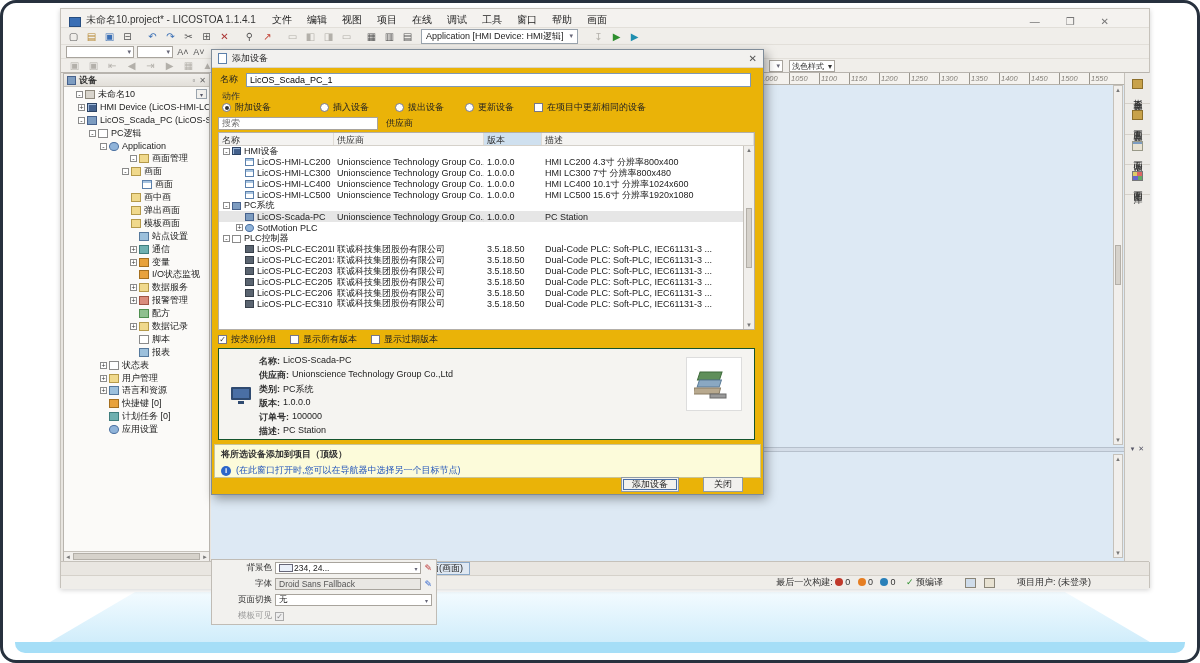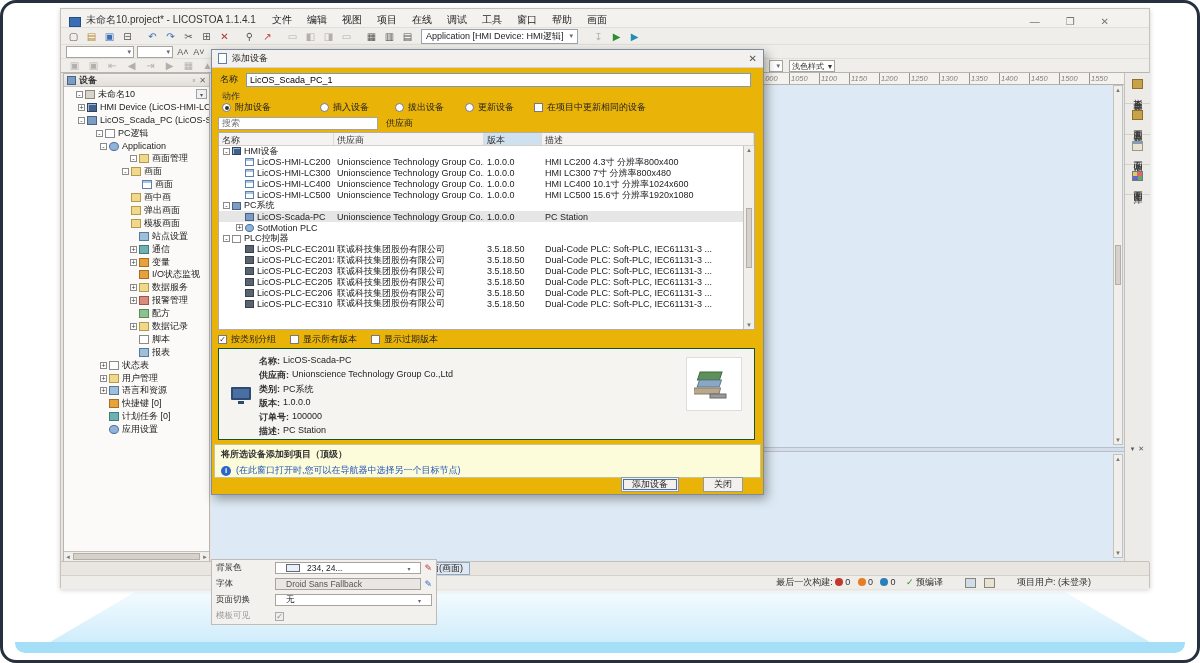--- a/index.html
+++ b/index.html
@@ -49,21 +49,21 @@
 .ic.doc{background:#fff;border-color:#8a8a8a}
 .ic.gear{background:#8fb3d9;border-color:#4a6fa0;border-radius:50%}
 .ic.folder{background:#f0d98c;border-color:#b59a4a}
 .ic.screen{background:#fff;border-color:#5b80ab;box-shadow:inset 0 2px #a8c4e0}
 .ic.blue{background:#9cc0dc;border-color:#55789c}
 .ic.orange{background:#e8a23c;border-color:#a56f1e}
 .ic.green{background:#8fc08f;border-color:#4f8f4f}
 .ic.teal{background:#6fb0b0;border-color:#3f7d7d}
 .ic.red{background:#d98c7c;border-color:#a05545}
 .ic.plc{background:#5a6470;border-color:#39414b}
-.l0{padding-left:12px}.l1{padding-left:14px}.l2{padding-left:32px}.l3{padding-left:36px}
+.l0{padding-left:12px}.l1{padding-left:14px}.l2{padding-left:25px}.l3{padding-left:36px}
 .l4{padding-left:66px}.l5{padding-left:58px}.l6{padding-left:69px}
 .hscroll{height:10px;border-top:1px solid #c5c1ba;background:#f1efec;display:flex;align-items:center;justify-content:space-between;padding:0 1px;font-size:6px;color:#777}
 .hthumb{flex:1;height:7px;background:#d6d2cb;border:1px solid #b3afa8;margin:0 2px}
 
 .canvas{position:absolute;left:150px;top:0;width:913px;height:489px;background:#dde9f4;overflow:hidden}
 .ruler{position:absolute;left:0;top:0;right:0;height:12px;background:#f4f2ee;border-bottom:1px solid #b6b2aa;display:flex;padding-left:548px;overflow:hidden}
 .tick{width:30px;flex:none;border-left:1px solid #9a968e;font-size:7.5px;font-style:italic;color:#85817a;padding-left:1px;line-height:11px}
 .grid{position:absolute;left:0;top:12px;right:11px;bottom:0;background-color:#dde9f4;background-image:radial-gradient(#b9cede 0.6px,transparent 0.7px);background-size:8px 8px}
 .vscroll{position:absolute;right:1px;width:10px;background:#f1efec;border:1px solid #c5c1ba;display:flex;flex-direction:column;align-items:center;justify-content:space-between;font-size:6px;color:#777;padding:1px 0}
 .vs1{top:12px;height:360px}.vs2{top:381px;height:104px}
@@ -74,22 +74,22 @@
 .rtab{display:flex;flex-direction:column;align-items:center;padding:6px 0;border-bottom:1px solid #d5d1ca;gap:3px;cursor:default}
 .rtab .lbl{writing-mode:vertical-rl;font-size:9px;color:#333;letter-spacing:1px}
 .rico{width:11px;height:10px;border:1px solid #8a8578;flex:none}
 .rico.wrench{background:#c8a24a;border-color:#8d6f2a}
 .rico.layers{background:#e8e2d2;border-color:#998;box-shadow:inset 0 2px #7d9cc0}
 .rico.gallery{background:conic-gradient(#d66 0 25%,#6a6 0 50%,#66c 0 75%,#dc6 0);border-color:#777}
 .panectl{position:absolute;left:0;right:0;top:372px;display:flex;justify-content:center;gap:4px;font-size:7px;color:#556}
 
 .props{position:absolute;left:150px;top:486px;width:226px;height:66px;background:#f2f1ee;border:1px solid #c0bcb5;overflow:hidden;font-size:8.5px;z-index:5}
 .prow{display:flex;align-items:center;height:16px;padding:0 4px;gap:3px}
-.plabel{width:56px;text-align:left;color:#333;flex:none}
-.pctl{flex:1;height:12px;border:1px solid #a8a49d;background:#fff;display:flex;align-items:center;padding:0 10px;gap:7px;overflow:hidden;white-space:nowrap}
+.plabel{width:56px;text-align:right;color:#333;flex:none}
+.pctl{flex:1;height:12px;border:1px solid #a8a49d;background:#fff;display:flex;align-items:center;padding:0 3px;gap:1px;overflow:hidden;white-space:nowrap}
 .pctl .arr{margin-left:auto;font-size:6px;color:#667}
 .swatch{width:14px;height:8px;background:#eaf0fa;border:1px solid #667;flex:none}
 .pencil{color:#b33;font-size:9px;flex:none}
 .pencil.blue{color:#36c}
 .pcheck{width:9px;height:9px;border:1px solid #aaa;background:#eee;color:#888;font-size:8px;line-height:8px;text-align:center}
 
 .bottomtabs{position:absolute;left:0;top:552px;right:0;height:14px;background:#e9e6e1;border-top:1px solid #c5c1ba;display:flex;align-items:center;padding-left:150px;gap:2px;font-size:9px}
 .btab{display:flex;align-items:center;gap:3px;height:13px;padding:0 6px;border:1px solid #c5c1ba;background:#f3f1ee;white-space:nowrap}
 .btab.active{background:#dfe8f2;border-color:#8aa8c8}
 .bic{width:9px;height:9px;border:1px solid #888;background:#fff;flex:none}

